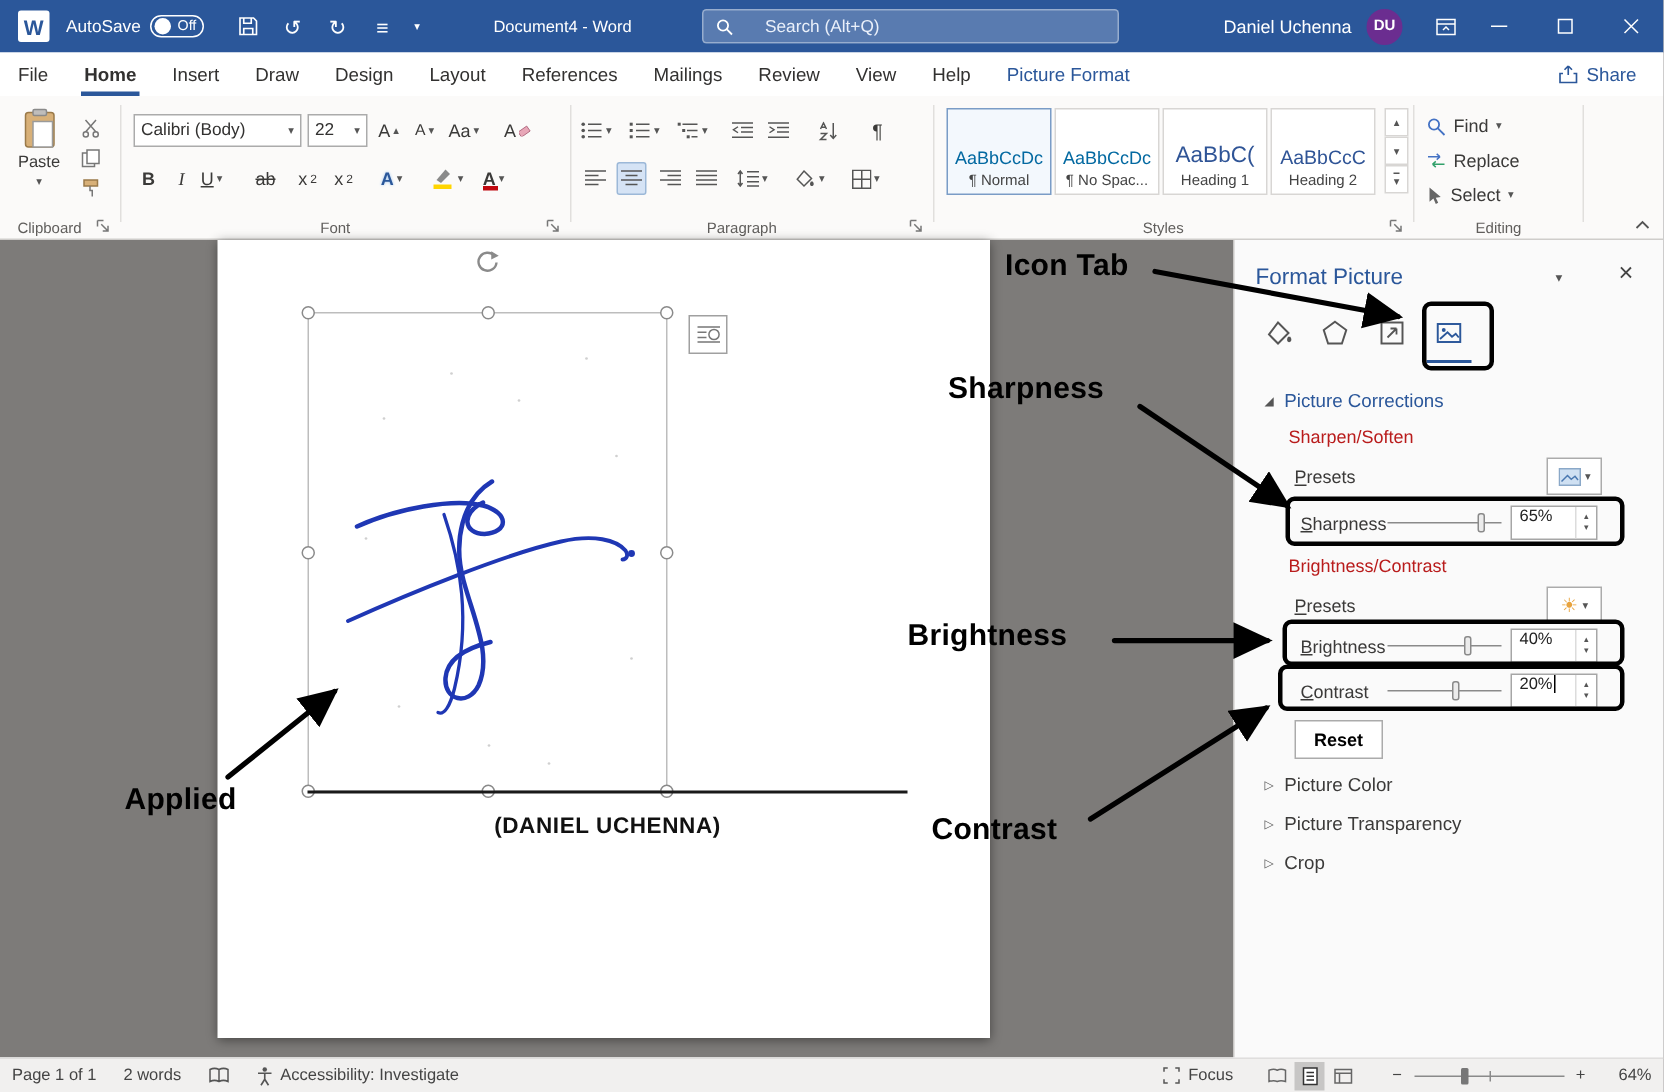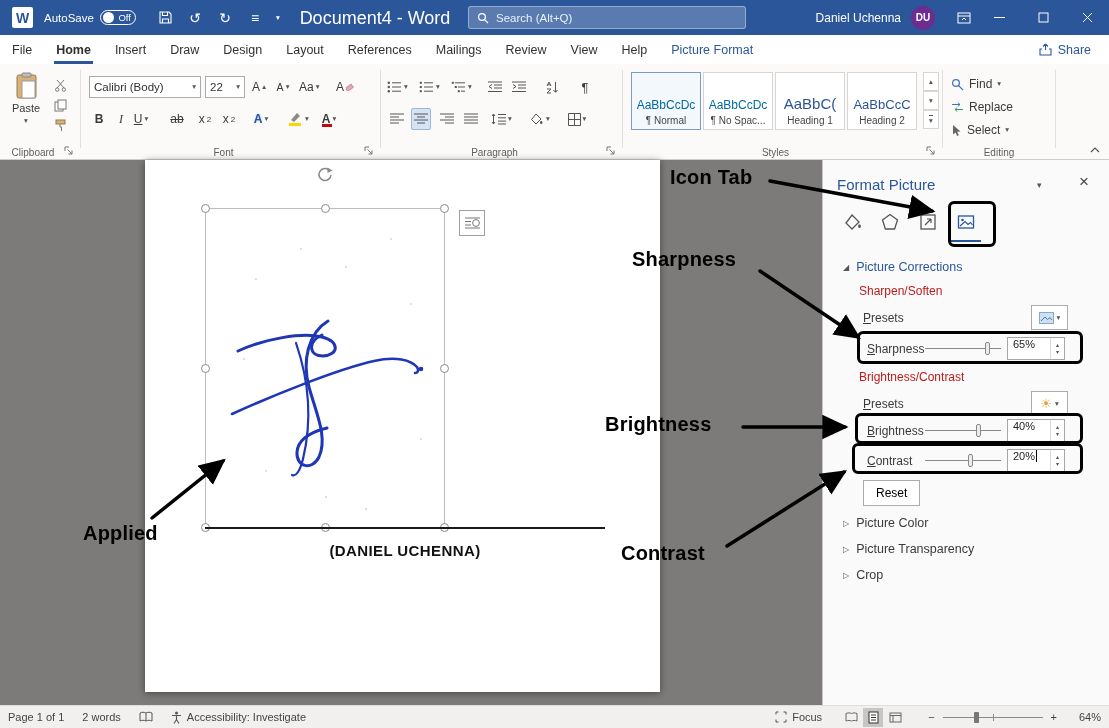--- a/index.html
+++ b/index.html
@@ -11,22 +11,22 @@
   
   .titlebar { position:absolute; top:0; left:0; right:0; height:35px; background:var(--titlebar,#2b579a); color:#fff; }
   .app-icon { position:absolute; left:12px; top:7px; width:21px; height:21px; background:#fff; color:var(--titlebar,#2b579a); font-weight:bold; font-size:14px; display:flex; align-items:center; justify-content:center; border-radius:2px; }
   .autosave { position:absolute; left:44px; top:0; height:35px; display:flex; align-items:center; gap:6px; font-size:11.5px; }
   .toggle { width:36px; height:15px; border:1px solid #fff; border-radius:8px; position:relative; display:flex; align-items:center; }
   .toggle .knob { position:absolute; left:2px; width:11px; height:11px; border-radius:50%; background:#fff; }
   .toggle .state { position:absolute; right:4px; font-size:9.5px; color:#fff; }
   .qat { position:absolute; left:152px; top:0; height:35px; display:flex; align-items:center; gap:4px; }
   .tb-btn { width:26px; height:28px; display:flex; align-items:center; justify-content:center; border-radius:2px; font-size:14px; color:#fff; }
   .tb-chev { font-size:8px; width:12px; }
-  .doc-title { position:absolute; left:290px; top:0; width:170px; height:36px; display:flex; align-items:center; justify-content:center; font-size:18px; }
-  .search-box { position:absolute; left:468px; top:6px; width:278px; height:23px; background:rgba(255,255,255,.22); border:1px solid rgba(255,255,255,.38); border-radius:3px; display:flex; align-items:center; padding:0 8px; gap:7px; }
+  .doc-title { position:absolute; left:290px; top:0; width:170px; height:36px; display:flex; align-items:center; justify-content:center; font-size:11px; }
+  .search-box { position:absolute; left:468px; top:6px; width:278px; height:23px; background:rgba(255,255,255,.22); border:1px solid rgba(255,255,255,.38); border-radius:3px; display:flex; align-items:center; padding:0 8px; gap:21px; }
   .search-box input { flex:1; background:transparent; border:none; outline:none; color:#fff; font-size:11.5px; font-family:"Liberation Sans",sans-serif; }
   .search-box input::placeholder { color:#eaf0fa; opacity:1; }
   .tb-right { position:absolute; right:0; top:0; height:35px; display:flex; align-items:center; }
   .user-name { font-size:12px; margin-right:10px; }
   .avatar { width:24px; height:24px; border-radius:50%; background:var(--avatar,#6b2d90); display:flex; align-items:center; justify-content:center; font-size:10px; font-weight:bold; margin-right:16px; }
   .win-btn { width:44px; height:35px; display:flex; align-items:center; justify-content:center; }
 
   
   .tabrow { position:absolute; top:35px; left:0; right:0; height:29px; background:#fff; display:flex; align-items:stretch; font-size:12.5px; }
   .tab { padding:0 12px; display:flex; align-items:center; position:relative; color:#323130; }
@@ -93,21 +93,21 @@
   .accel { display:inline-block; }
   .accel::first-letter { text-decoration:underline; }
   .preset-btn { position:absolute; left:208px; width:37px; height:25px; background:#fff; border:1px solid #ababab; display:flex; align-items:center; justify-content:center; gap:3px; }
   .slider { position:absolute; left:102px; width:76px; height:24px; }
   .slider .track { position:absolute; left:0; right:0; top:12px; height:1px; background:#8a8a8a; }
   .slider .thumb { position:absolute; top:6px; width:5px; height:13px; background:#ececec; border:1px solid #8a8a8a; border-radius:2px; }
   .valbox { position:absolute; left:184px; width:58px; height:23px; background:#fff; border:1px solid #a6a6a6; display:flex; padding-left:5px; font-size:11px; color:#222; }
   .valbox .spin { margin-left:auto; height:100%; width:14px; border-left:1px solid #dcdcdc; display:flex; flex-direction:column; align-items:center; justify-content:center; }
   .valbox .spin span { font-size:6px; color:#555; line-height:1.1; }
   .caret { width:1px; height:12px; background:#000; margin-left:1px; }
-  .reset-btn { position:absolute; left:40px; top:320px; height:23px; padding:12px 12px; background:#fff; border:1px solid #ababab; display:flex; align-items:center; font-size:12px; }
+  .reset-btn { position:absolute; left:40px; top:320px; height:23px; padding:12px 12px; background:#fff; border:1px solid #ababab; display:flex; align-items:center; font-size:12px;font-weight:bold; }
 
   
   .statusbar { position:absolute; bottom:0; left:0; right:0; height:23px; background:#f1f0ef; border-top:1px solid #dfdedd; display:flex; align-items:center; font-size:11px; color:#444; padding:0 8px; }
   .sb-item { display:flex; align-items:center; gap:5px; margin-right:18px; }
   .sb-right { margin-left:auto; display:flex; align-items:center; }
   .view-btn { width:20px; height:19px; display:flex; align-items:center; justify-content:center; margin:0 1px; }
   .view-btn.active { background:#c7c6c5; }
   .zoom-track { position:relative; width:100px; height:19px; margin:0 8px; }
   .zoom-track .line { position:absolute; top:9px; left:0; right:0; height:1px; background:#8a8a8a; }
   .zoom-track .notch { position:absolute; top:6px; left:50px; width:1px; height:7px; background:#8a8a8a; }

